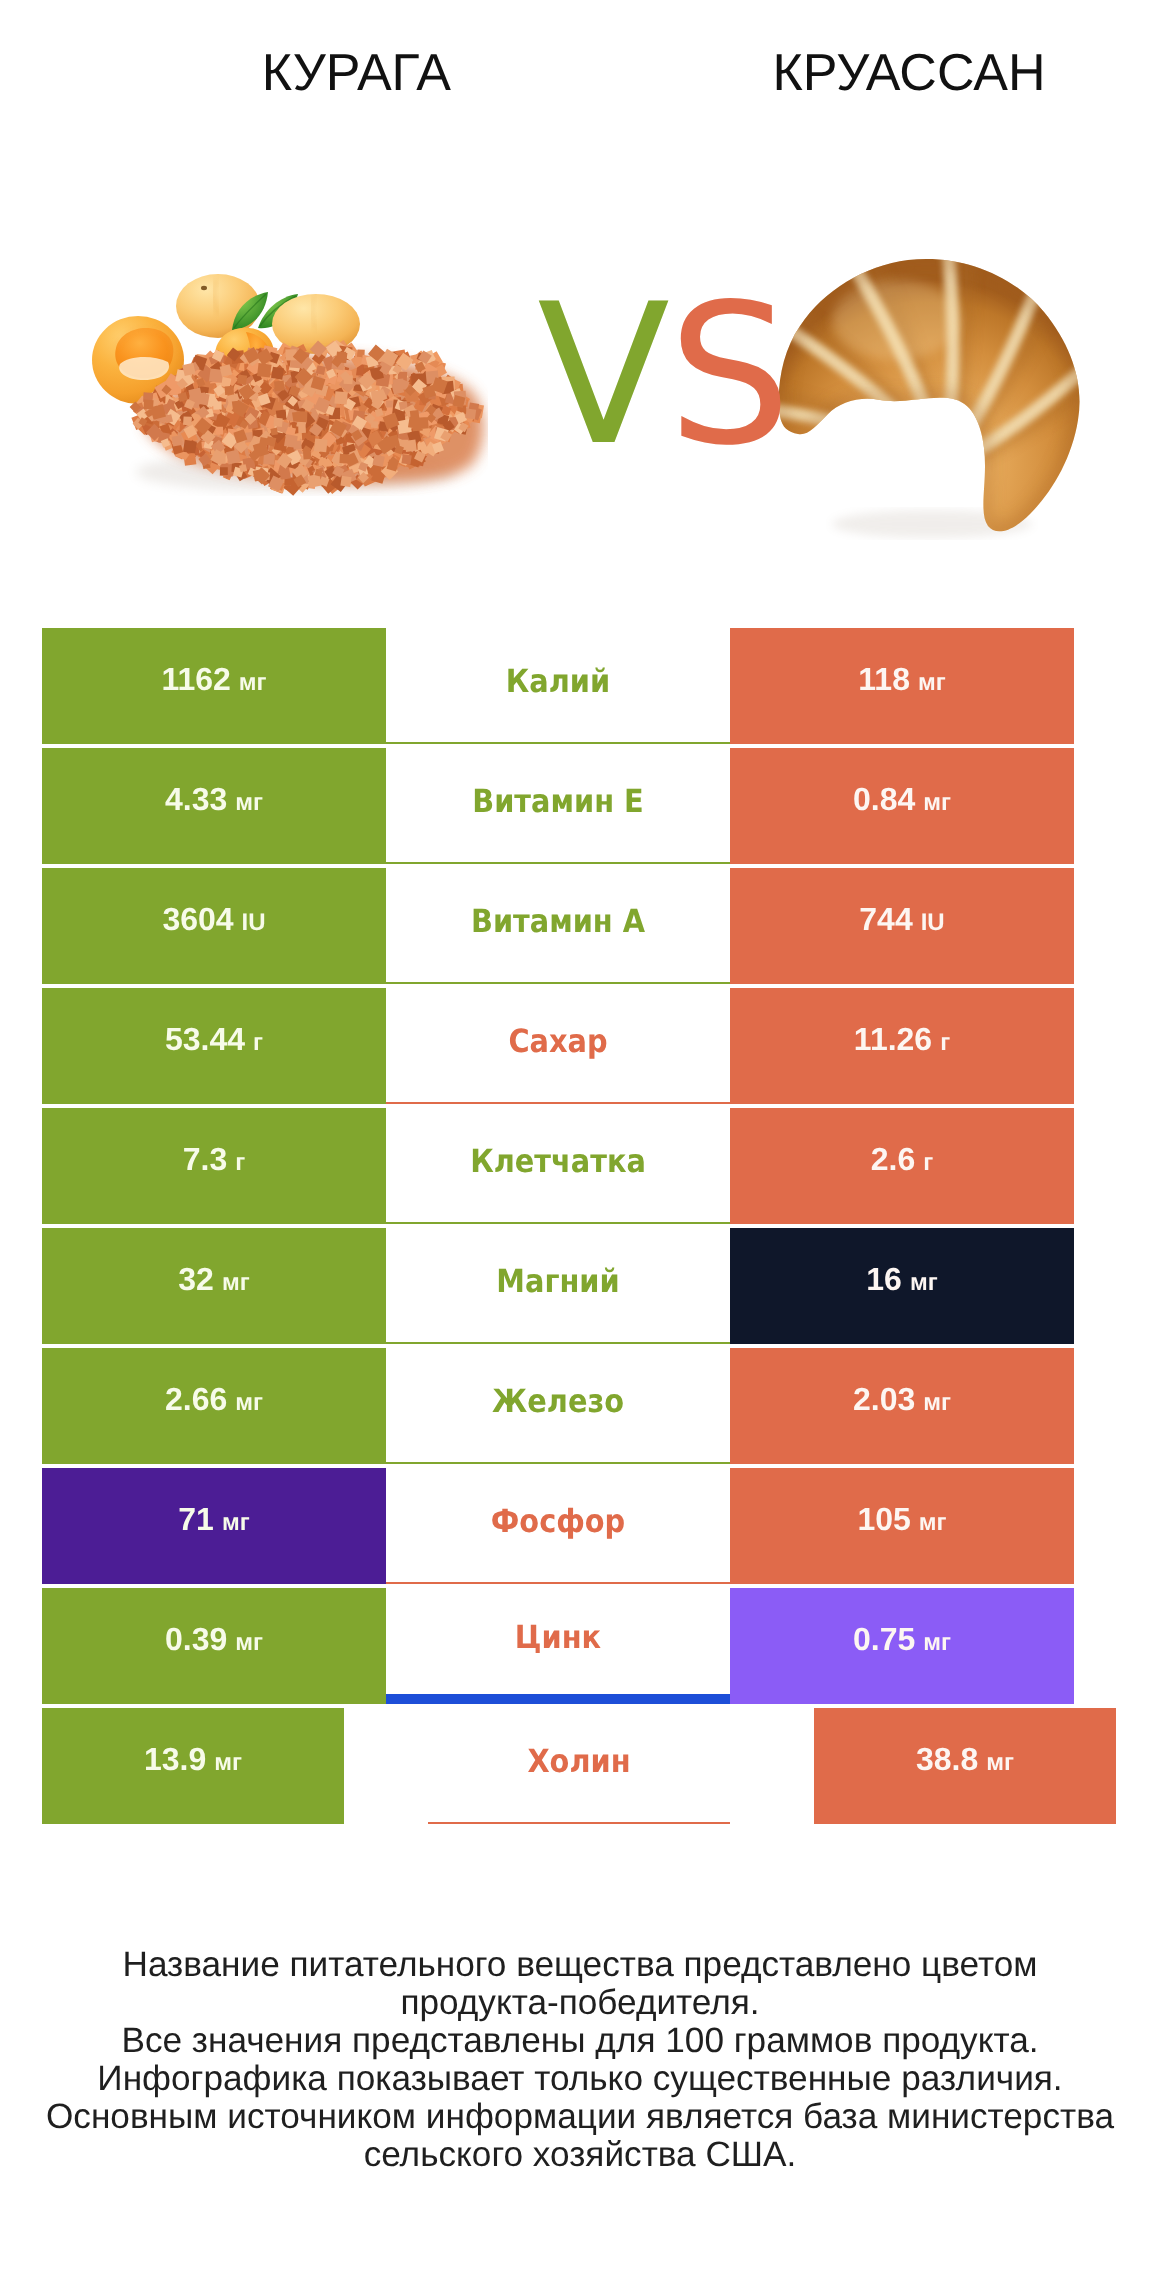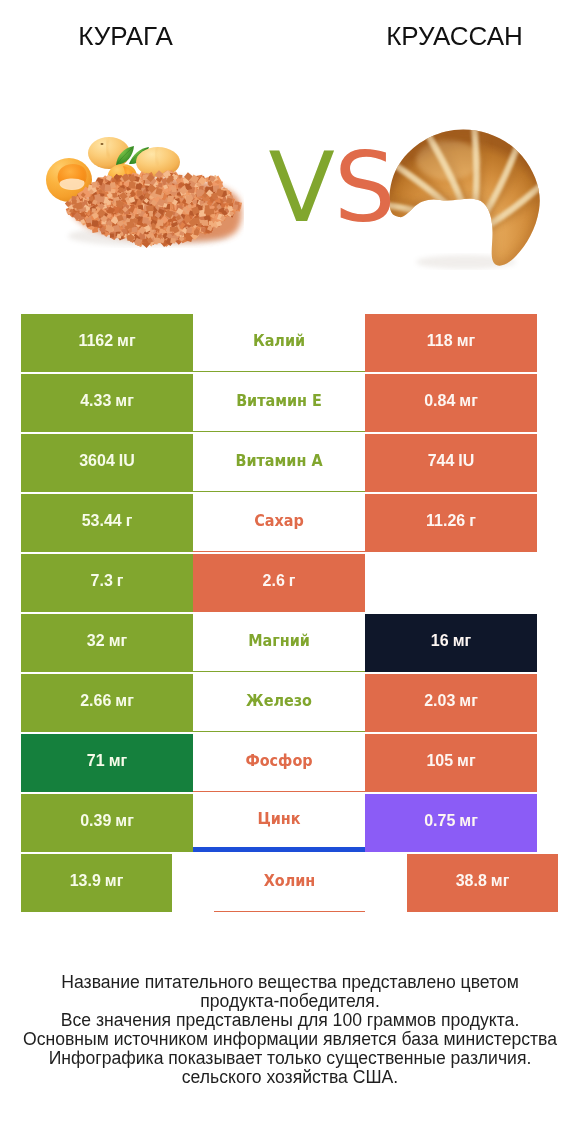--- a/index.html
+++ b/index.html
@@ -1,37 +1,37 @@
 <!DOCTYPE html>
 <html><head>
 <meta charset="utf-8">
 <style>
   html,body{margin:0;padding:0;background:#fff;}
   body{width:580px;height:1144px;font-family:"Liberation Sans",sans-serif;}
   .page{position:relative;width:580px;height:1144px;overflow:hidden;background:#fff;}
 
   .title{position:absolute;top:21px;font-size:26px;color:#111;text-align:center;font-weight:400;line-height:30px;white-space:nowrap;}
-  #title-left{left:25.5px;width:200px;}
+  #title-left{left:25.5px;width:200px;text-align:right;}
   #title-right{left:354.5px;width:200px;}
 
   .hero{position:absolute;top:112px;left:0;width:580px;height:160px;}
   #apricot-art{position:absolute;left:44px;top:24px;}
   #croissant-art{position:absolute;left:388px;top:16px;}
 
   .vs{position:absolute;left:224.6px;top:138px;height:100px;font-size:97px;line-height:100px;font-weight:400;letter-spacing:-1px;font-family:"DejaVu Sans",sans-serif;white-space:nowrap;margin-left:44px;}
   .vs span{display:inline-block;}
 
   #table{position:absolute;left:21px;top:314px;width:537px;}
   .row{position:relative;height:58px;margin-bottom:2px;display:flex;}
   .row:last-child{margin-bottom:0;gap:42px;}
   .cell{width:172px;display:flex;align-items:center;justify-content:center;box-sizing:border-box;padding-bottom:5px;}
   .cell-left{font-weight:bold;font-size:16px;}
   .cell-mid{font-weight:bold;font-size:16px;background:#fff;font-family:"DejaVu Sans",sans-serif;font-stretch:condensed;}
   .cell-right{font-weight:bold;font-size:16px;}
-  .unit{font-size:16px;font-weight:bold;margin-left:4px;}
+  .unit{font-size:12px;font-weight:bold;margin-left:4px;}
 
   .note{position:absolute;left:0;top:973px;width:580px;text-align:center;font-size:17.6px;line-height:19px;color:#1f1f1f;}
 </style>
 </head>
 <body>
 
 <div class="page">
 
   <div class="title" id="title-left" style="color: rgb(17, 17, 17);">КУРАГА</div>
   <div class="title" id="title-right" style="color: rgb(17, 17, 17);">КРУАССАН</div>
@@ -231,20 +231,23 @@
         <div class="cell cell-right" style="background:#e06b4a;color:#fdf6f2">
           <span>11.26</span>
           <span class="unit">г</span>
         </div>
       </div>
       <div class="row">
         <div class="cell cell-left" style="background:#81a62e;color:#f7fbe9">
           <span>7.3</span>
           <span class="unit">г</span>
         </div>
+        <div class="cell cell-mid" style="color:#81a62e;border-bottom:1px solid #81a62e">
+          <span>Клетчатка</span>
+        </div>
         <div class="cell cell-right" style="background:#e06b4a;color:#fdf6f2">
           <span>2.6</span>
           <span class="unit">г</span>
         </div>
       </div>
       <div class="row">
         <div class="cell cell-left" style="background:#81a62e;color:#f7fbe9">
           <span>32</span>
           <span class="unit">мг</span>
         </div>
@@ -263,21 +266,21 @@
         </div>
         <div class="cell cell-mid" style="color:#81a62e;border-bottom:1px solid #81a62e">
           <span>Железо</span>
         </div>
         <div class="cell cell-right" style="background:#e06b4a;color:#fdf6f2">
           <span>2.03</span>
           <span class="unit">мг</span>
         </div>
       </div>
       <div class="row">
-        <div class="cell cell-left" style="background:#15803d;color:#f7fbe9">
+        <div class="cell cell-left" style="background:#4c1d95;color:#f7fbe9">
           <span>71</span>
           <span class="unit">мг</span>
         </div>
         <div class="cell cell-mid" style="color:#e06b4a;border-bottom:1px solid #e06b4a">
           <span>Фосфор</span>
         </div>
         <div class="cell cell-right" style="background:#e06b4a;color:#fdf6f2">
           <span>105</span>
           <span class="unit">мг</span>
         </div>
@@ -307,17 +310,17 @@
           <span>38.8</span>
           <span class="unit">мг</span>
         </div>
       </div>
     </div>
 
   <div class="note" id="note">
       <div>Название питательного вещества представлено цветом</div>
       <div>продукта-победителя.</div>
       <div>Все значения представлены для 100 граммов продукта.</div>
+      <div>Инфографика показывает только существенные различия.</div>
       <div>Основным источником информации является база министерства</div>
-      <div>Инфографика показывает только существенные различия.</div>
       <div>сельского хозяйства США.</div>
     </div>
 </div>
 
 </body></html>

